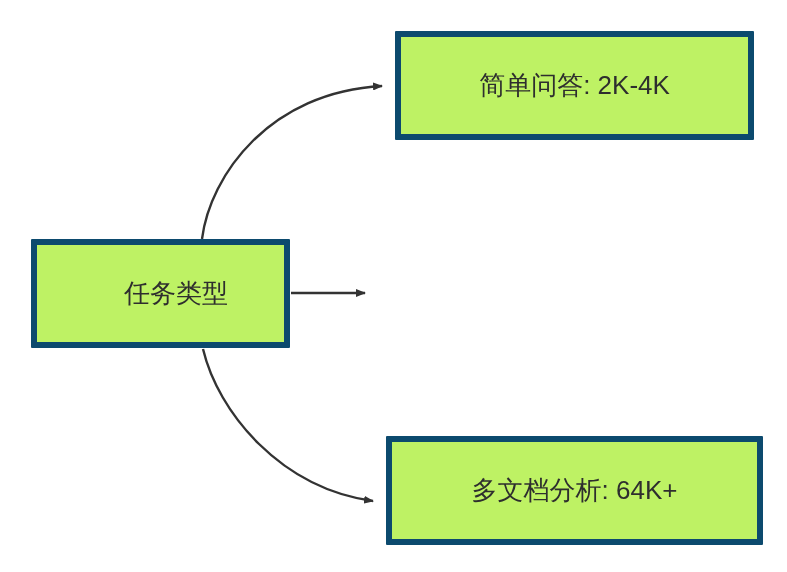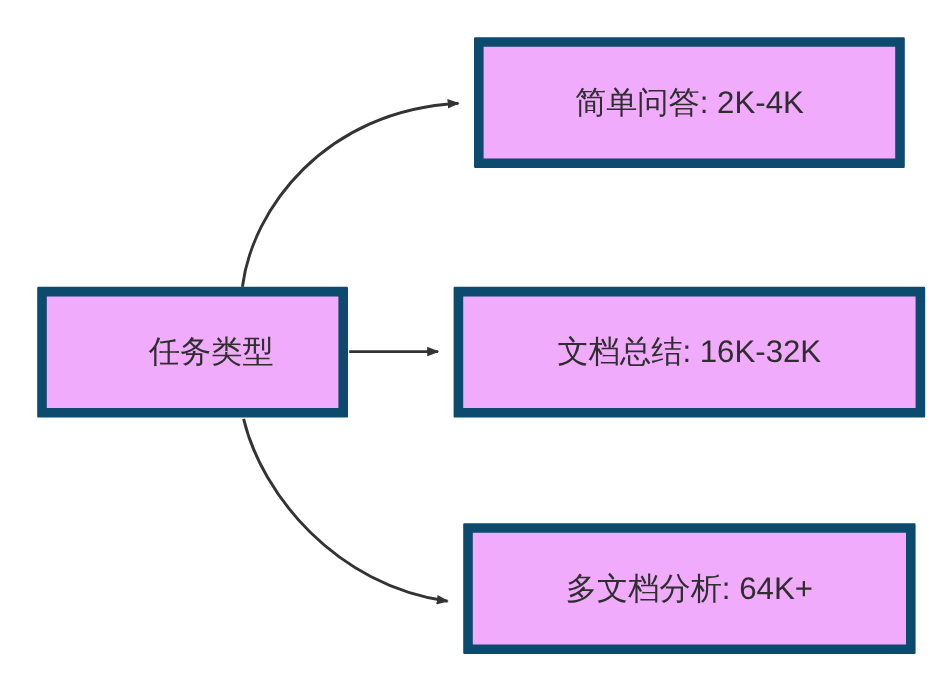--- a/index.html
+++ b/index.html
@@ -20,22 +20,22 @@
   #edge-layer {
     position: absolute;
     left: 0;
     top: 0;
     width: 787px;
     height: 572px;
   }
   .node {
     position: absolute;
     box-sizing: border-box;
-    background: #f0abfc;
-    border: 8px solid #0c4a6e;
+    background: #bef264;
+    border: 6px solid #0c4a6e;
     border-radius: 1px;
     display: flex;
     align-items: center;
     justify-content: center;
     z-index: 2;
   }
   .node-label {
     font-size: 26px;
     line-height: 1.2;
     color: #2e2e2e;
@@ -89,21 +89,18 @@
   </svg>
 
   <div class="node" id="node-root">
     <span class="node-label">任务类型</span>
   </div>
 
   <div class="node" id="node-simple-qa">
     <span class="node-label">简单问答: 2K-4K</span>
   </div>
 
-  <div class="node" id="node-doc-summary">
-    <span class="node-label">文档总结: 16K-32K</span>
-  </div>
 
   <div class="node" id="node-multi-doc">
     <span class="node-label">多文档分析: 64K+</span>
   </div>
 
 </div>
 
 </body></html>

